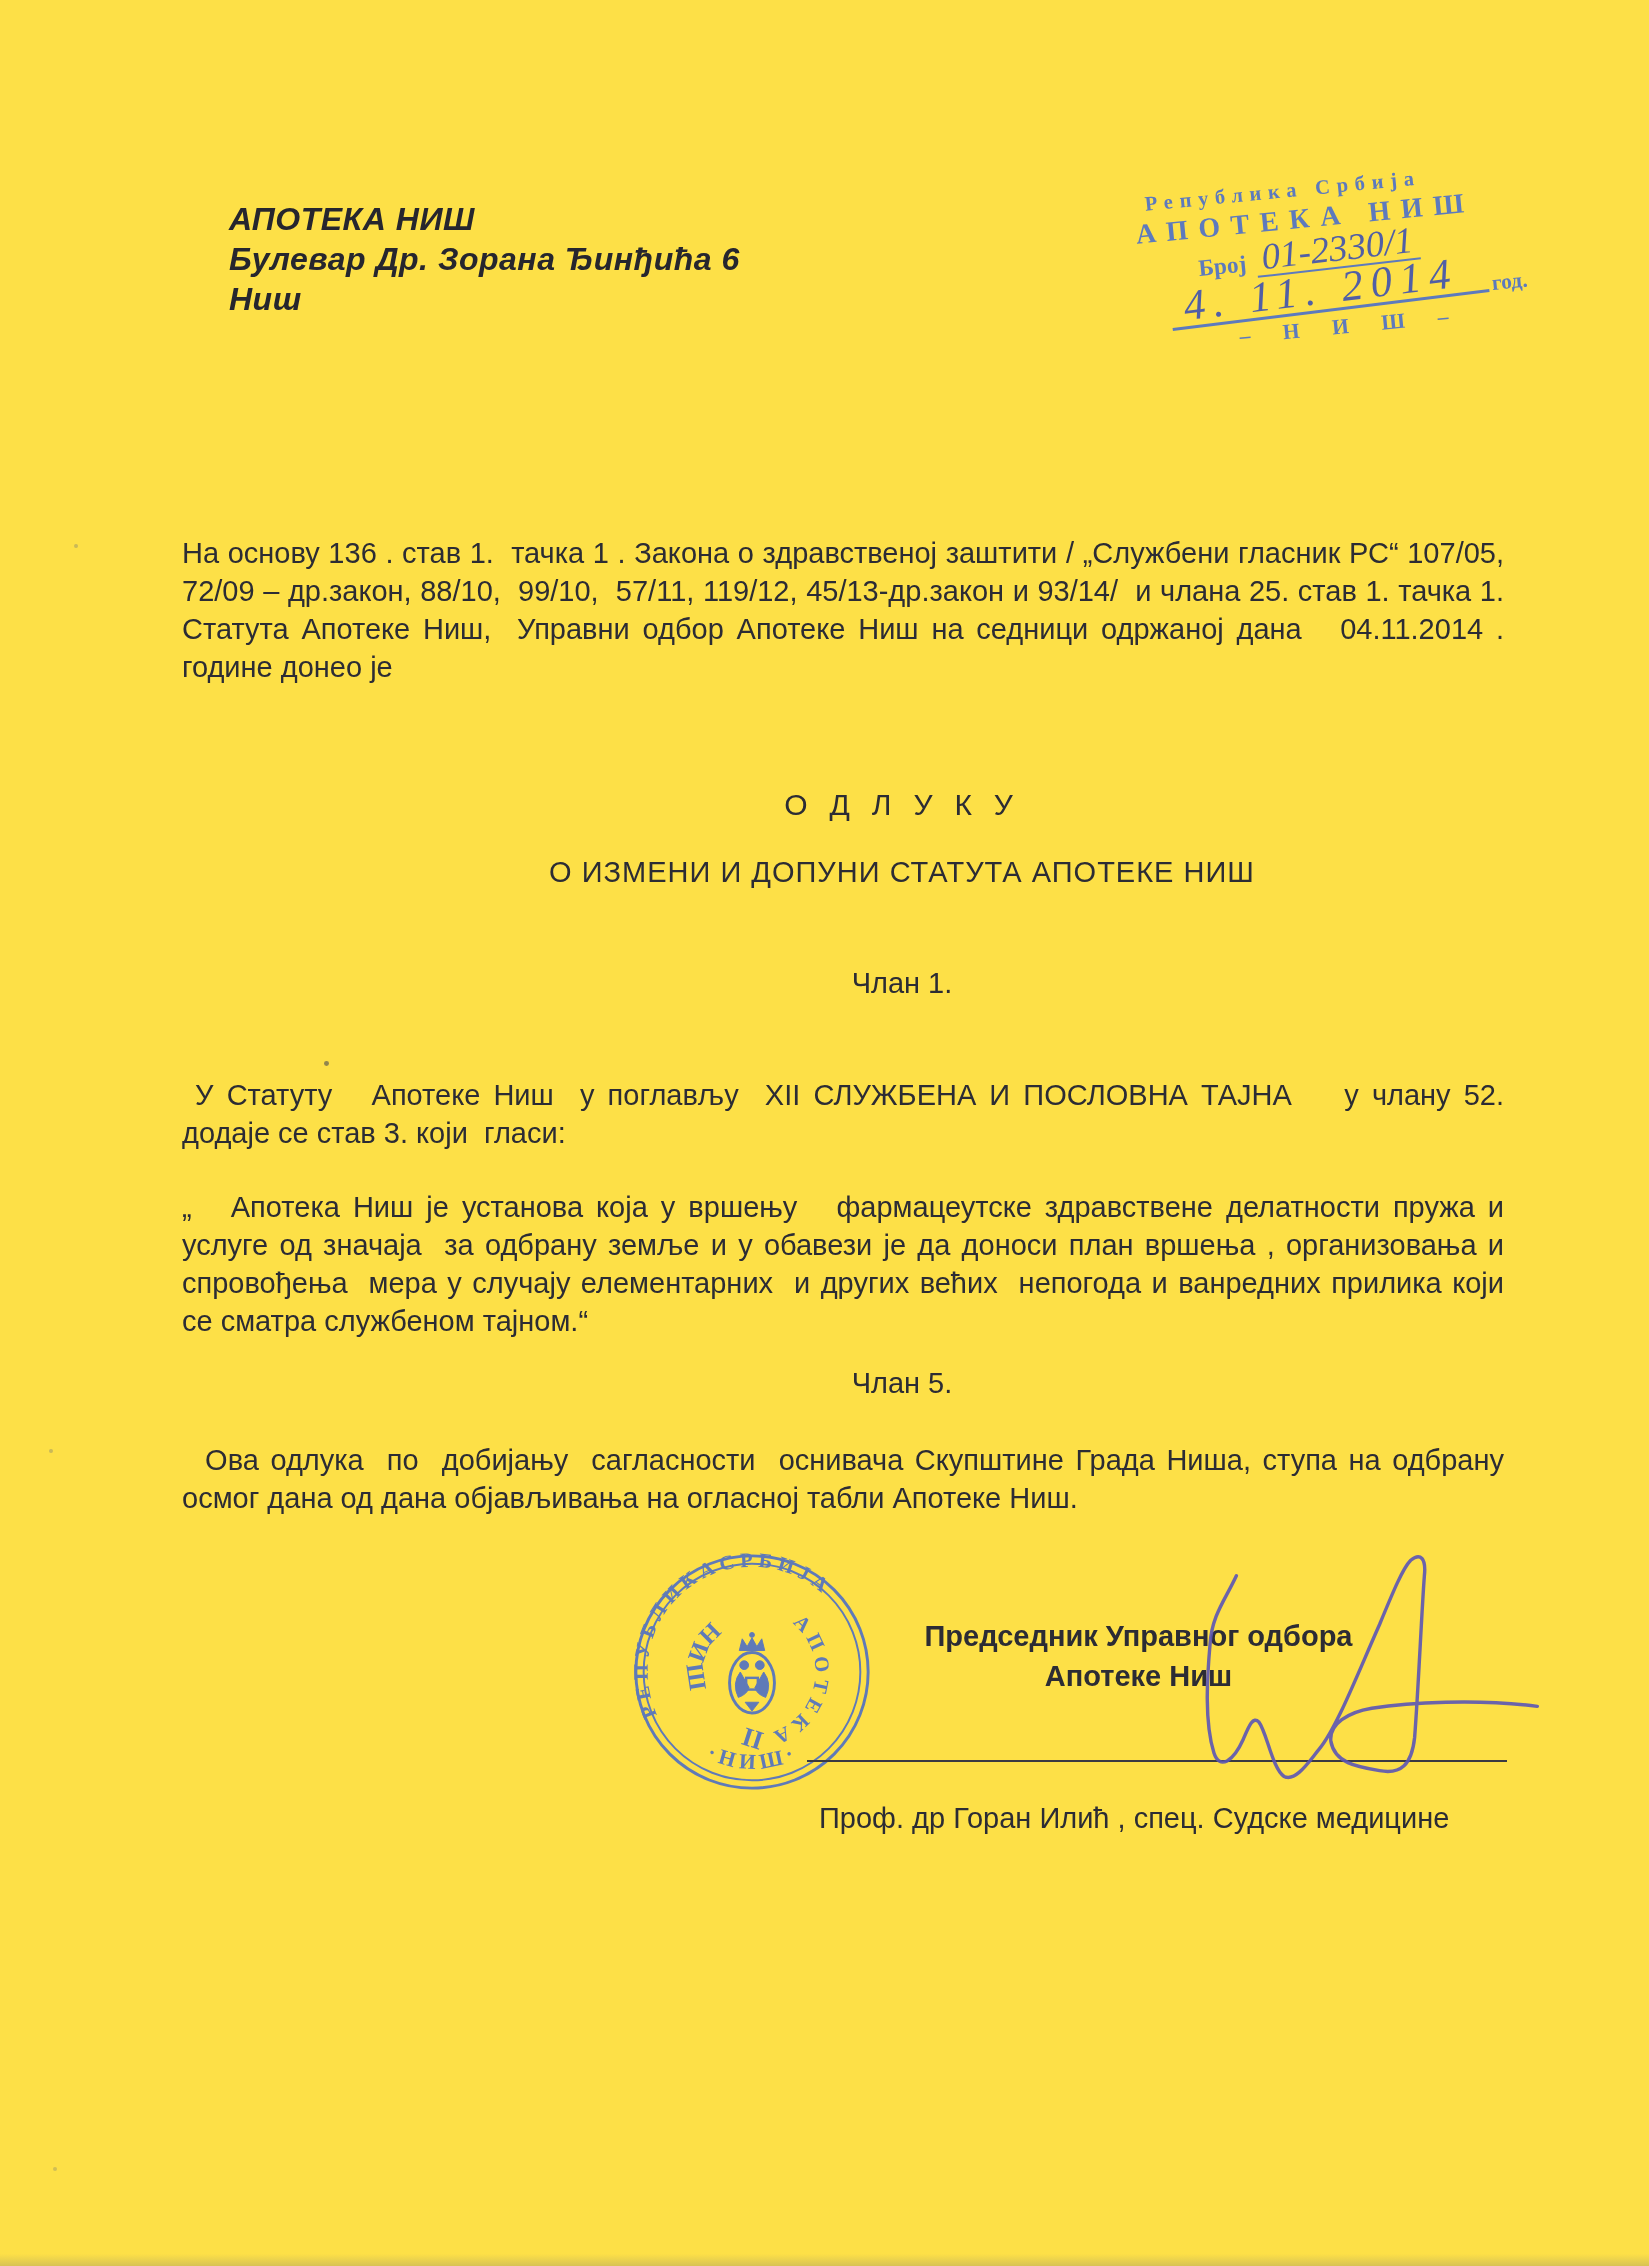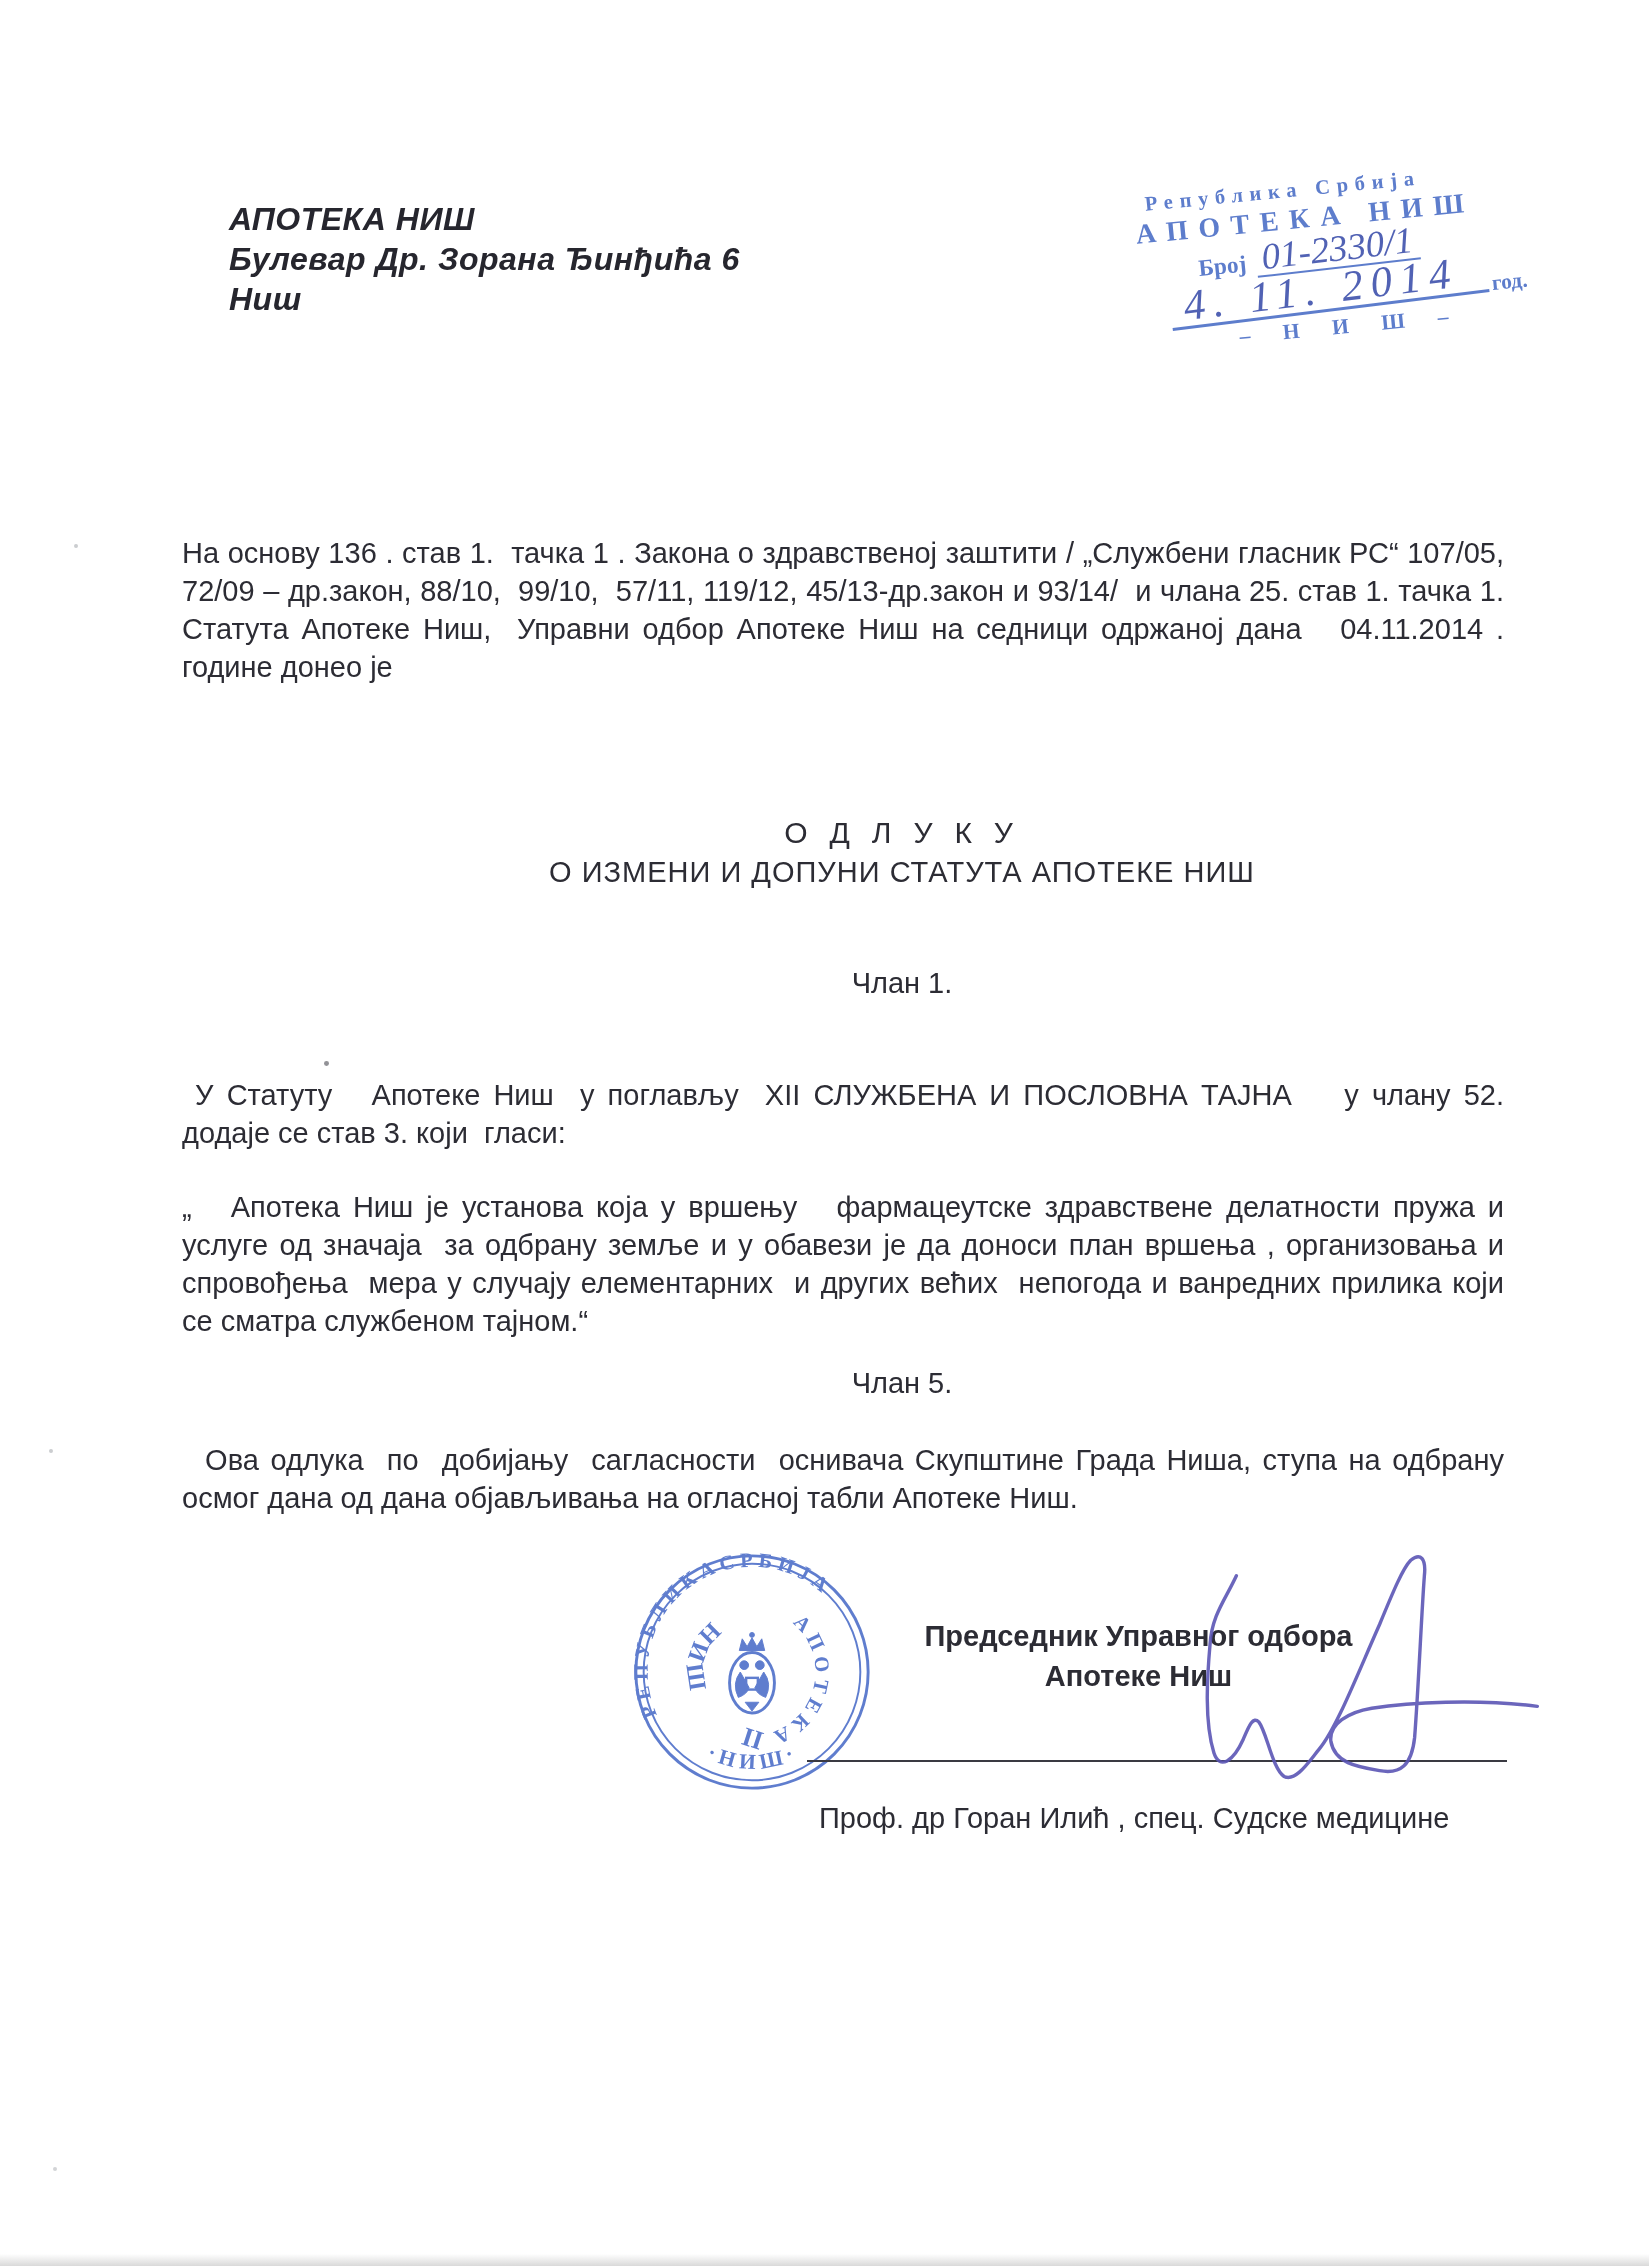--- a/index.html
+++ b/index.html
@@ -1,20 +1,20 @@
 <!DOCTYPE html>
 <html lang="sr"><head>
 <meta charset="utf-8">
 <style>
   html,body{margin:0;padding:0;background:#e8e8e8;}
   .page{
     position:relative;
     width:1649px;height:2266px;
     margin:0 auto;
-    background:#ffffff;
+    background:#fde047;
     overflow:hidden;
     font-family:"Liberation Sans","DejaVu Sans",sans-serif;
     color:#2e2e36;
   }
   
   .letterhead{
     position:absolute;left:229px;top:199px;
     font-weight:bold;font-style:italic;
     font-size:32px;line-height:40px;color:#26262e;
     letter-spacing:0.5px;
@@ -66,21 +66,21 @@
   
   .para{
     position:absolute;left:182px;width:1322px;
     font-size:29px;line-height:38px;
     text-align:justify;white-space:pre-wrap;color:#2c2c34;
   }
   .center-block{
     position:absolute;left:241px;width:1322px;
     font-size:29px;text-align:center;color:#2c2c34;
   }
-  .doc-title{letter-spacing:6.8px;font-size:30px;margin-top:28px;}
+  .doc-title{letter-spacing:6.8px;font-size:30px;}
   .doc-subtitle{letter-spacing:1px;}
   
   .role-block{
     position:absolute;left:892px;top:1616px;width:493px;
     font-size:29px;line-height:40px;text-align:center;color:#2c2c34;font-weight:bold;
   }
   .sig-line{
     position:absolute;left:807px;top:1760px;width:700px;height:0;
     border-top:2.9px solid #3a3a42;
   }

